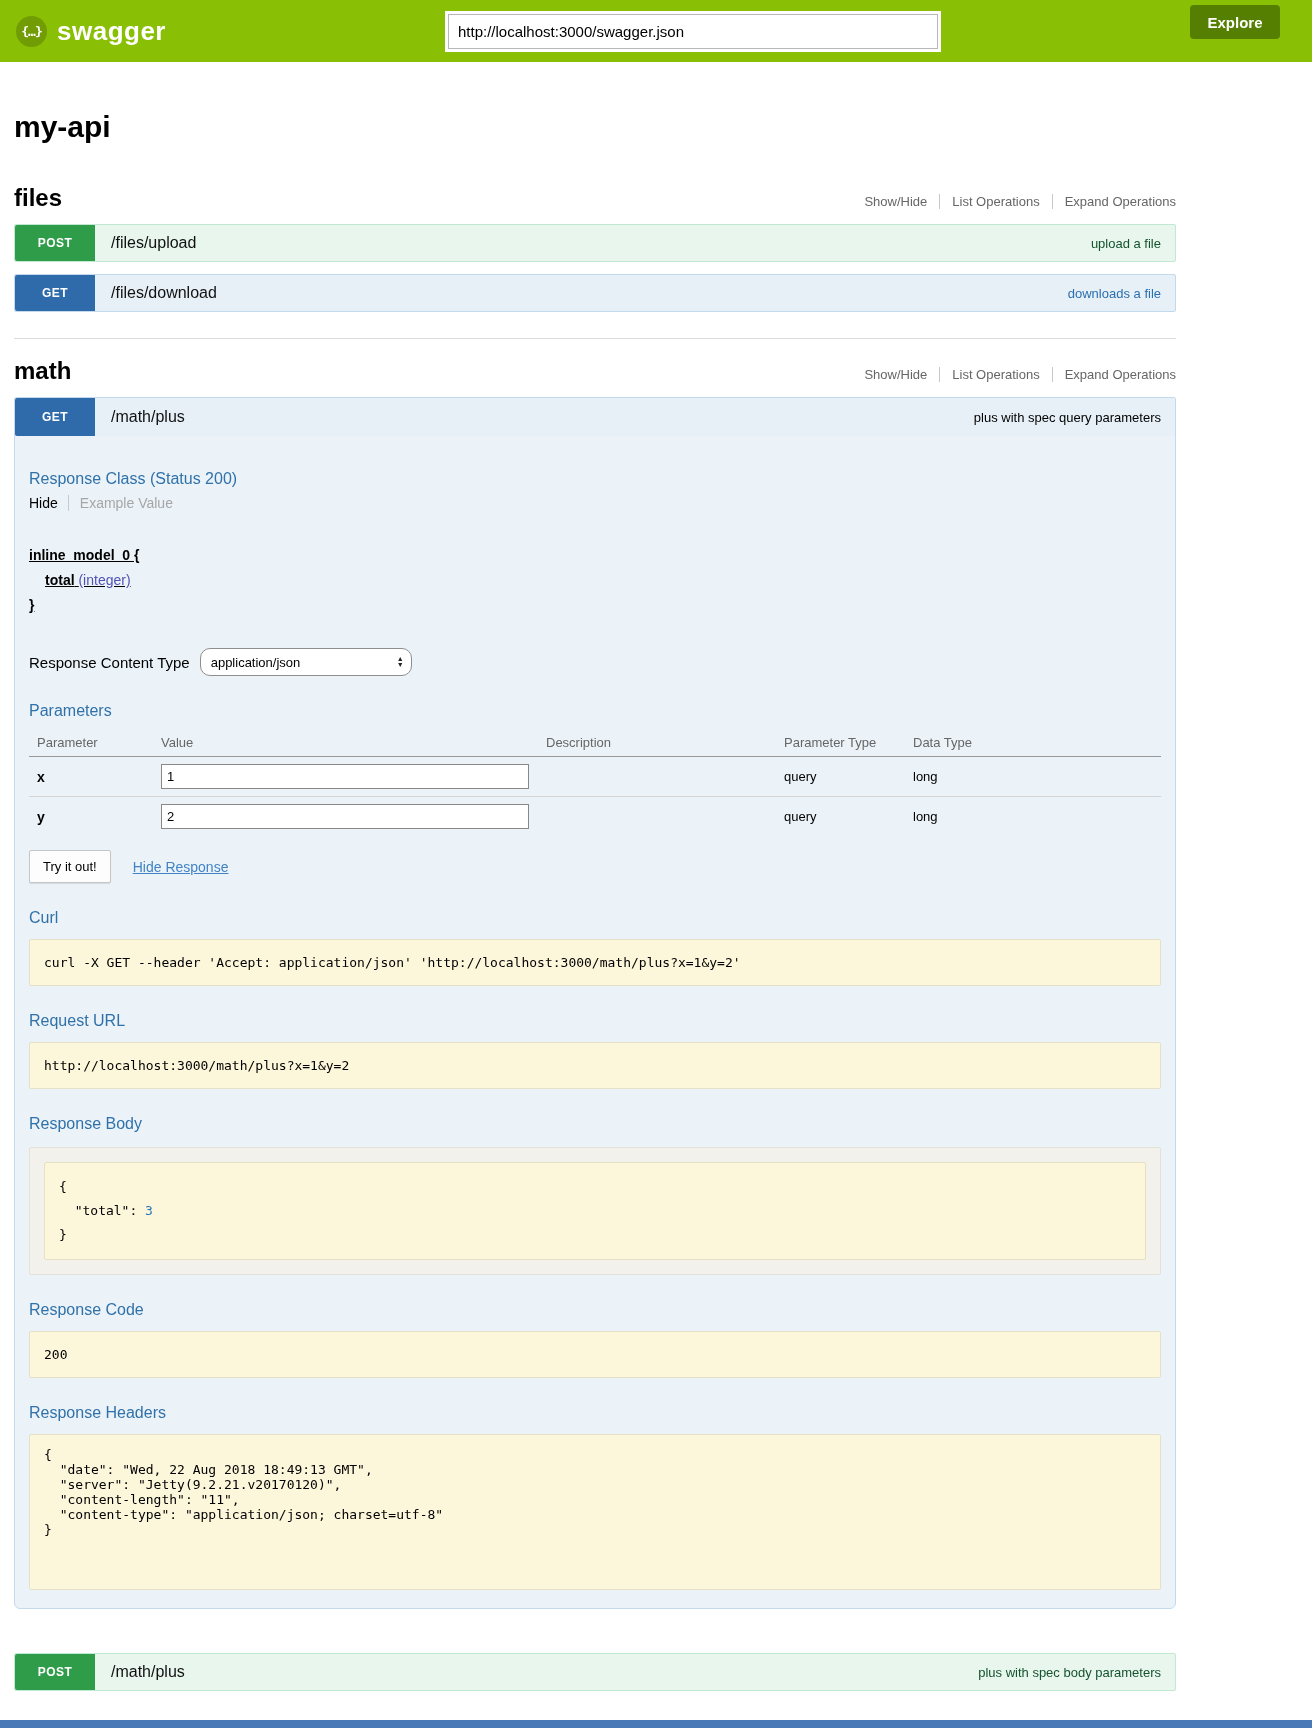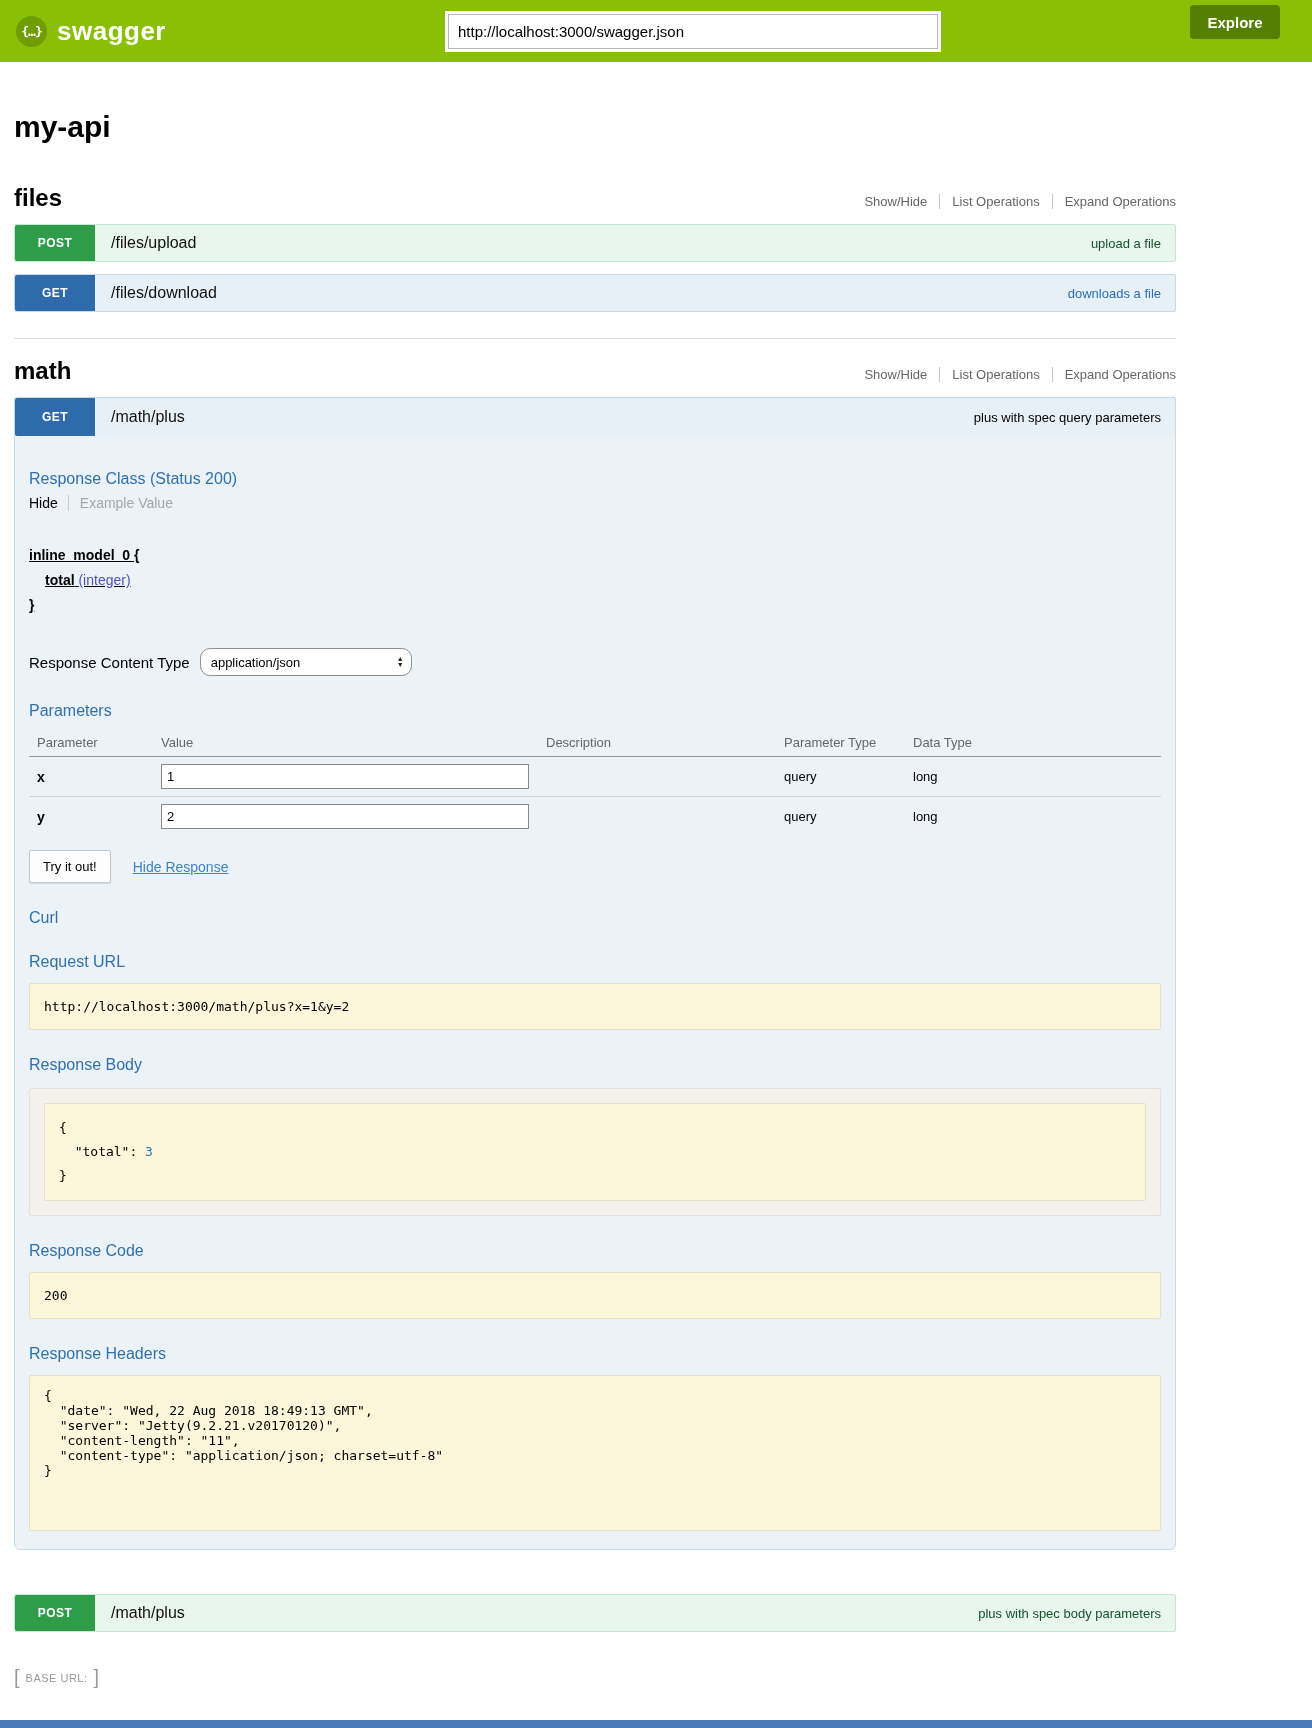--- a/index.html
+++ b/index.html
@@ -214,20 +214,21 @@
               </tr>
             </tbody>
           </table>
 
           <div class="try-row">
             <button class="try-btn">Try it out!</button>
             <a class="hide-link">Hide Response</a>
           </div>
 
           <div class="blue-h">Curl</div>
+          <pre class="codebox">curl -X GET --header 'Accept: application/json' 'http://localhost:3000/math/plus?x=1&amp;y=2'</pre>
 
           <div class="blue-h">Request URL</div>
           <pre class="codebox">http://localhost:3000/math/plus?x=1&amp;y=2</pre>
 
           <div class="blue-h">Response Body</div>
           <div class="body-wrap">
             <pre class="codebox"><span>{
   "total": </span><span class="json-num">3</span><span>
 }</span></pre>
           </div>

